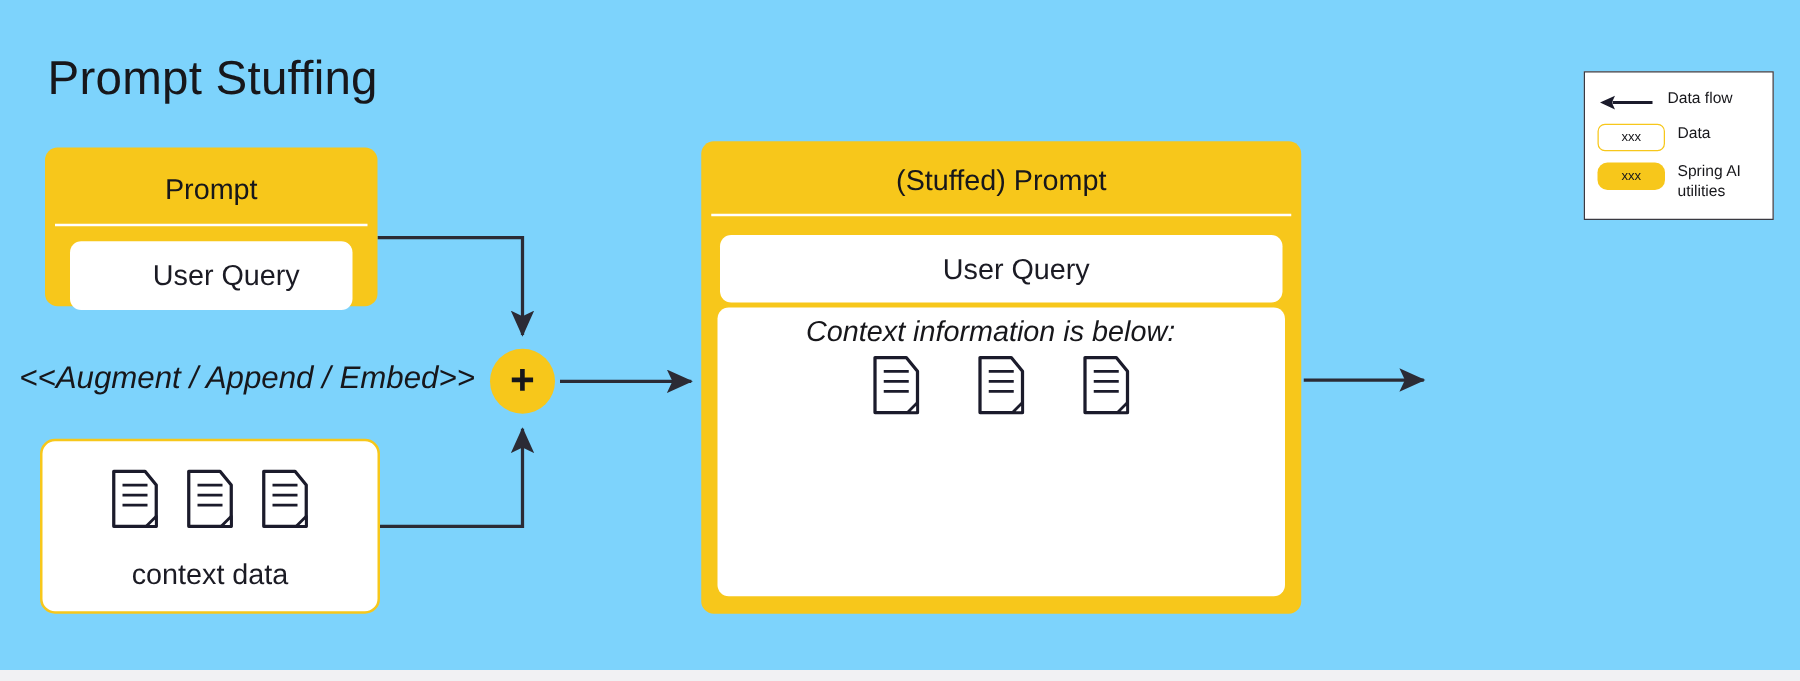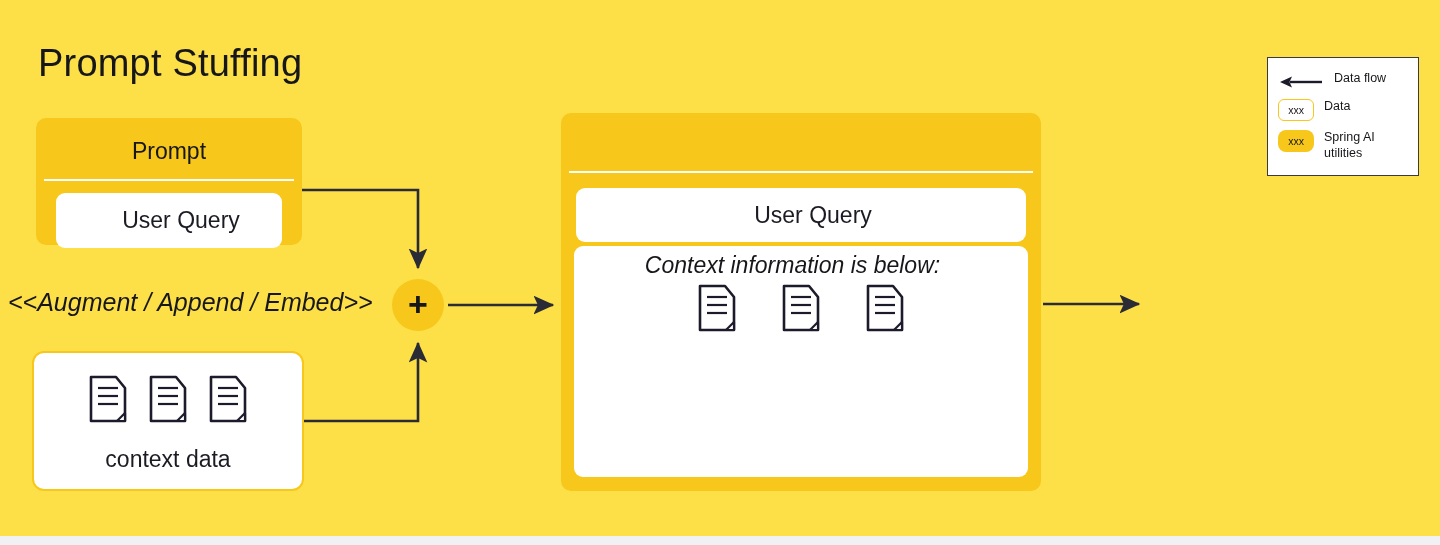--- a/index.html
+++ b/index.html
@@ -12,21 +12,21 @@
     height: 545px;
     position: relative;
     overflow: hidden;
     font-family: "Liberation Sans", sans-serif;
     color: #1b1b24;
     background: #fdfdfc;
   }
   .canvas {
     position: absolute;
     inset: 0;
-    background: #fde047;
+    background: #7dd3fc;
   }
   .bottom-strip {
     position: absolute;
     left: 0;
     top: 536px;
     width: 1440px;
     height: 9px;
     background: #f1f1f3;
   }
 
@@ -99,21 +99,21 @@
     height: 55px;
     font-size: 23px;
   }
 
   
   #augment-label {
     position: absolute;
     left: 8px;
     top: 288px;
     width: 372px;
-    text-align: left;
+    text-align: right;
     font-style: italic;
     font-size: 25px;
     color: #17171b;
     white-space: nowrap;
   }
 
   
   #context-data-box {
     left: 32px;
     top: 351px;
@@ -264,21 +264,21 @@
   #legend-row-data { left: 10px; top: 41px; }
   #legend-row-util { left: 10px; top: 72px; }
   .legend-text {
     font-size: 12.5px;
     color: #17171b;
     margin-left: 10px;
     line-height: 1.25;
     white-space: pre-line;
   }
   .legend-swatch {
-    width: 36px;
+    width: 54px;
     height: 22px;
     box-sizing: border-box;
     display: flex;
     align-items: center;
     justify-content: center;
     font-size: 10.5px;
     color: #17171b;
   }
   .legend-swatch.data {
     background: #ffffff;
@@ -352,20 +352,21 @@
       </svg>
     </div>
     <div id="context-data-label">context data</div>
   </div>
 
   <div id="plus-node">
     <span class="glyph">+</span>
   </div>
 
   <div class="util-box" id="stuffed-prompt-box"></div>
+  <div class="box-title" id="stuffed-title" style="left:561px; width:480px; right:auto;">(Stuffed) Prompt</div>
   <div class="header-rule" id="stuffed-rule"></div>
   <div class="inner-white" id="stuffed-userquery">
     <span>User Query</span>
   </div>
   <div id="stuffed-body">
     <div id="context-info-label">Context information is below:</div>
     <div class="doc-row" id="stuffed-doc-row">
       <svg width="38" height="48" viewBox="0 0 38 48">
         <path d="M2,2 L27,2 L36,13 L36,46 L2,46 Z" fill="#ffffff" stroke="#1b1b2b" stroke-width="2.6" stroke-linejoin="round"></path>
         <path d="M36,38 L28,46 L36,46 Z" fill="#ffffff" stroke="#1b1b2b" stroke-width="2.2" stroke-linejoin="round"></path>

